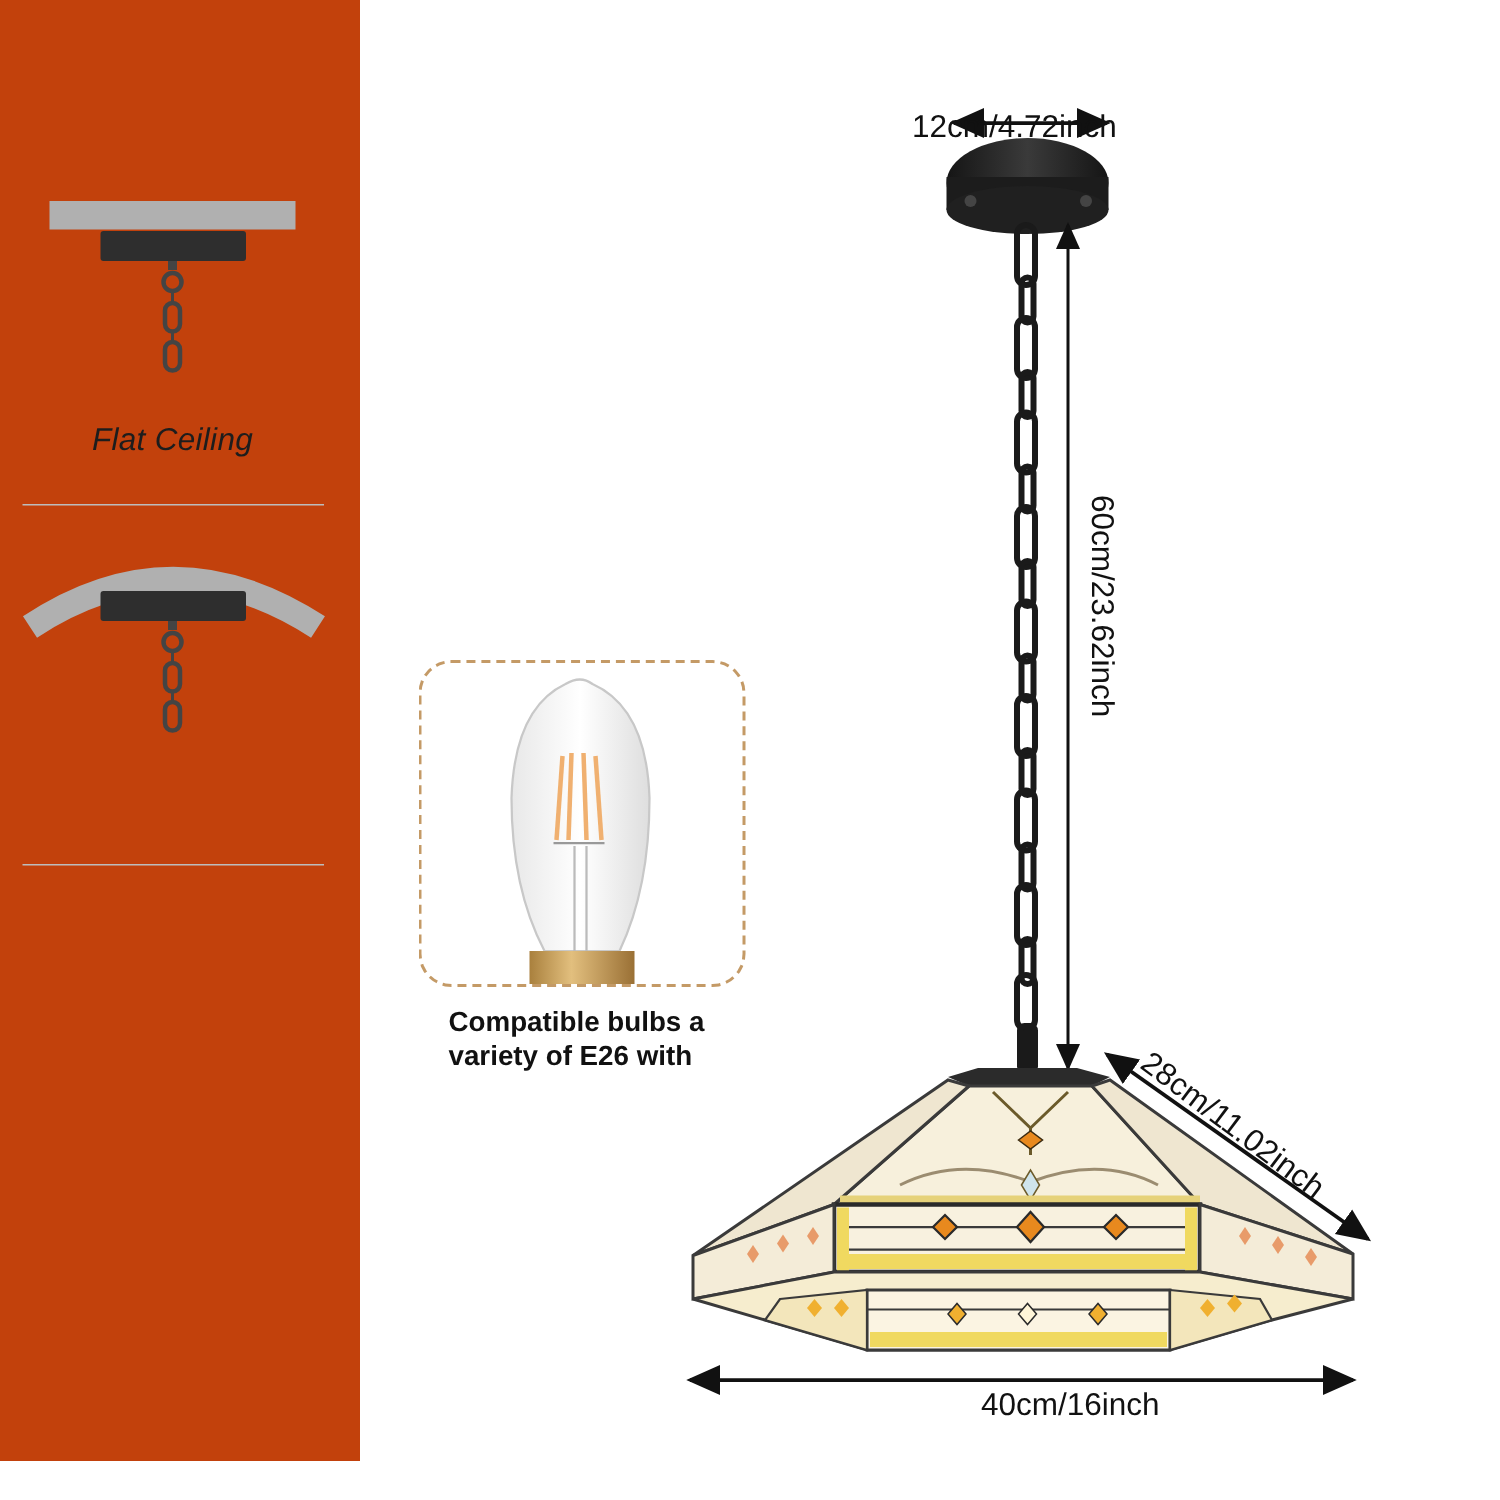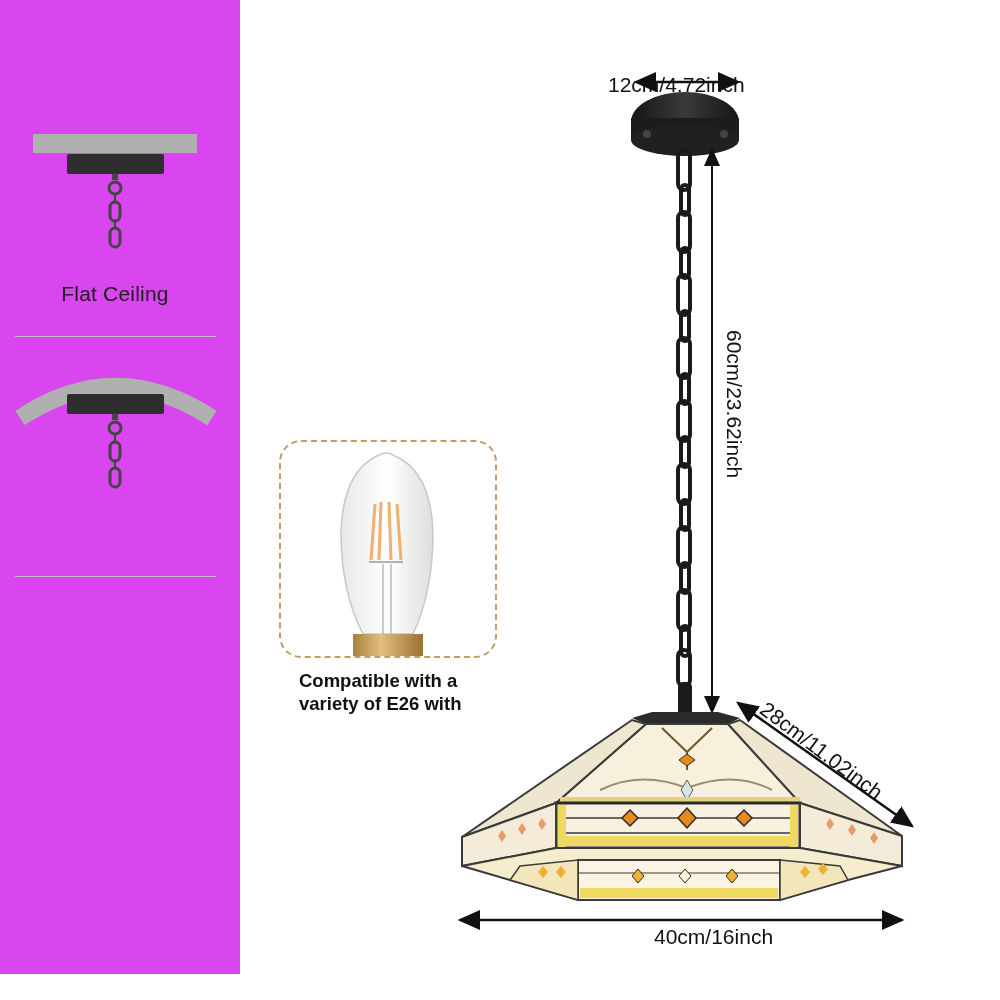--- a/index.html
+++ b/index.html
@@ -3,21 +3,22 @@
 <meta charset="utf-8">
 <style>
   html, body { margin: 0; padding: 0; }
   body {
     width: 1000px; height: 1000px; position: relative; overflow: hidden;
     background: #ffffff;
     font-family: "Liberation Sans", "DejaVu Sans", sans-serif;
   }
   .sidebar {
     position: absolute; left: 0; top: 0; width: 240px; height: 974px;
-    background: #d946ef;
+    background: #c2410c;
+    font-style: italic;
   }
   .mount {
     position: absolute; left: 0; width: 240px;
   }
   .mount svg { position: absolute; left: 0; top: 0; }
   .mount-label {
     position: absolute; left: 0; width: 230px; text-align: center;
     font-size: 21px; color: #1d1d1d; letter-spacing: 0.2px;
   }
   .divider {
@@ -97,21 +98,21 @@
     <line x1="100" y1="60" x2="98" y2="118" stroke="#f0b070" stroke-width="3"></line>
     <line x1="108" y1="60" x2="110" y2="118" stroke="#f0b070" stroke-width="3"></line>
     <line x1="116" y1="62" x2="120" y2="118" stroke="#f0b070" stroke-width="3"></line>
     <line x1="88" y1="120" x2="122" y2="120" stroke="#999" stroke-width="1.5"></line>
     <line x1="102" y1="122" x2="102" y2="192" stroke="#bbb" stroke-width="1.5"></line>
     <line x1="110" y1="122" x2="110" y2="192" stroke="#bbb" stroke-width="1.5"></line>
     <rect x="72" y="192" width="70" height="24" fill="url(#brass)"></rect>
   </svg>
 </div>
 <div class="bulb-caption">
-  <span class="caption-line">Compatible with a</span>
+  <span class="caption-line">Compatible bulbs a</span>
   <span class="caption-line">variety of E26 with</span>
 </div>
 
 <svg class="scene" width="1000" height="1000">
   <defs>
     <marker id="arr" markerWidth="10" markerHeight="10" refX="8" refY="5" orient="auto-start-reverse">
       <path d="M0,1 L9,5 L0,9 Z" fill="#111"></path>
     </marker>
     <linearGradient id="canopyG" x1="0" x2="1">
       <stop offset="0" stop-color="#151515"></stop>

